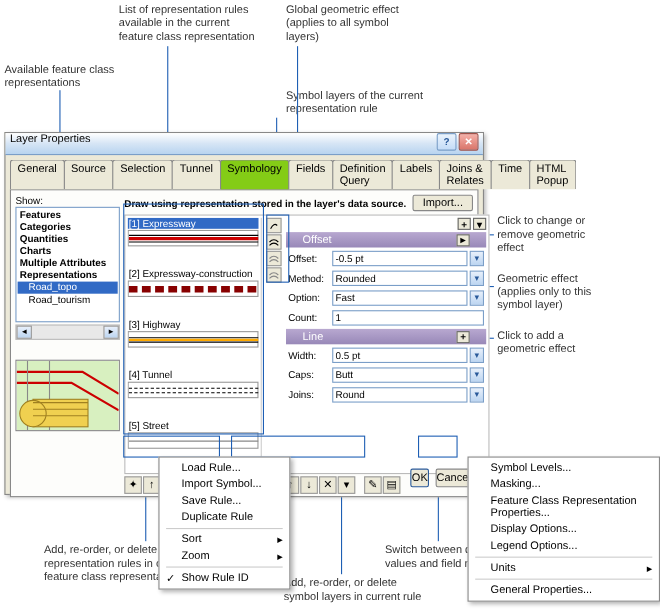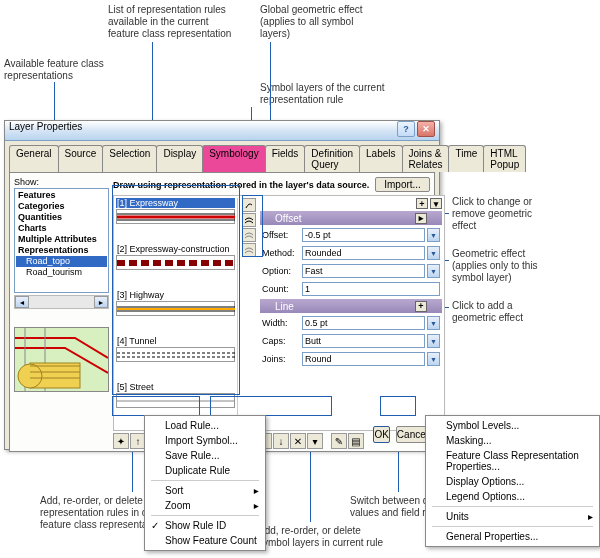--- a/index.html
+++ b/index.html
@@ -12,21 +12,21 @@
   .titlebar { height: 20px; background: linear-gradient(#fff,#d6e5f5,#b8d4f0); 
     border-bottom: 1px solid #7a9ec8; display: flex; align-items: flex-start; padding: 0 4px; }
   .titlebar-text { flex: 1; }
   .titlebar-btn { width: 18px; height: 16px; margin-left: 2px; background: linear-gradient(#f5b0a8,#d9756a); 
     border: 1px solid #a05048; border-radius: 2px; display: flex; align-items: center; justify-content: center; color: #fff; font-weight: bold; font-size: 9px; }
   .titlebar-help { background: linear-gradient(#eaf3fc,#c4dcf7); border: 1px solid #7a9ec8; color: #2a5a9a; }
   
   .tabs { display: flex; padding: 4px 4px 0 4px; gap: 0; }
   .tab { padding: 2px 6px; background: #ece9d8; border: 1px solid #888; border-bottom: none; 
     border-top-left-radius: 3px; border-top-right-radius: 3px; margin-right: -1px; cursor: pointer; }
-  .tab.active { background: #ec4899; position: relative; z-index: 2; text-align: center; }
+  .tab.active { background: #84cc16; position: relative; z-index: 2; text-align: center; }
   
   .tab-body { margin: 0 4px 4px 4px; border: 1px solid #888; background: #fdfdfb; height: 280px; 
     display: flex; padding: 4px; gap: 4px; }
   
   .left-panel { width: 95px; display: flex; flex-direction: column; }
   .show-label { font-size: 9px; margin-bottom: 1px; }
   .show-list { border: 1px solid #7a9ec8; background: #fff; height: 105px; padding: 1px; overflow: hidden; }
   .show-item { padding: 0 2px; cursor: pointer; font-size: 9px; line-height: 11px; }
   .show-item.bold { font-weight: bold; }
   .sub-item { padding-left: 10px; font-size: 9px; line-height: 11px; }
@@ -113,21 +113,21 @@
   <div class="titlebar">
     <span class="titlebar-text">Layer Properties</span>
     <div class="titlebar-btn titlebar-help">?</div>
     <div class="titlebar-btn">✕</div>
   </div>
 
   <div class="tabs">
     <div class="tab">General</div>
     <div class="tab">Source</div>
     <div class="tab">Selection</div>
-    <div class="tab">Display</div>
+    <div class="tab">Tunnel</div>
     <div class="tab active">Symbology</div>
     <div class="tab">Fields</div>
     <div class="tab">Definition Query</div>
     <div class="tab">Labels</div>
     <div class="tab">Joins &amp; Relates</div>
     <div class="tab">Time</div>
     <div class="tab">HTML Popup</div>
   </div>
 
   <div class="tab-body">
@@ -334,21 +334,20 @@
 <div class="context-menu" style="left:144px; top:415px">
   <div class="menu-item">Load Rule...</div>
   <div class="menu-item">Import Symbol...</div>
   <div class="menu-item">Save Rule...</div>
   <div class="menu-item">Duplicate Rule</div>
   <div class="menu-sep"></div>
   <div class="menu-item menu-arrow">Sort</div>
   <div class="menu-item menu-arrow">Zoom</div>
   <div class="menu-sep"></div>
   <div class="menu-item menu-check">Show Rule ID</div>
-  <div class="menu-item">Show Feature Count</div>
 </div>
 
 <div class="context-menu" style="left:425px; top:415px; min-width:170px">
   <div class="menu-item">Symbol Levels...</div>
   <div class="menu-item">Masking...</div>
   <div class="menu-item">Feature Class Representation Properties...</div>
   <div class="menu-item">Display Options...</div>
   <div class="menu-item">Legend Options...</div>
   <div class="menu-sep"></div>
   <div class="menu-item menu-arrow">Units</div>

